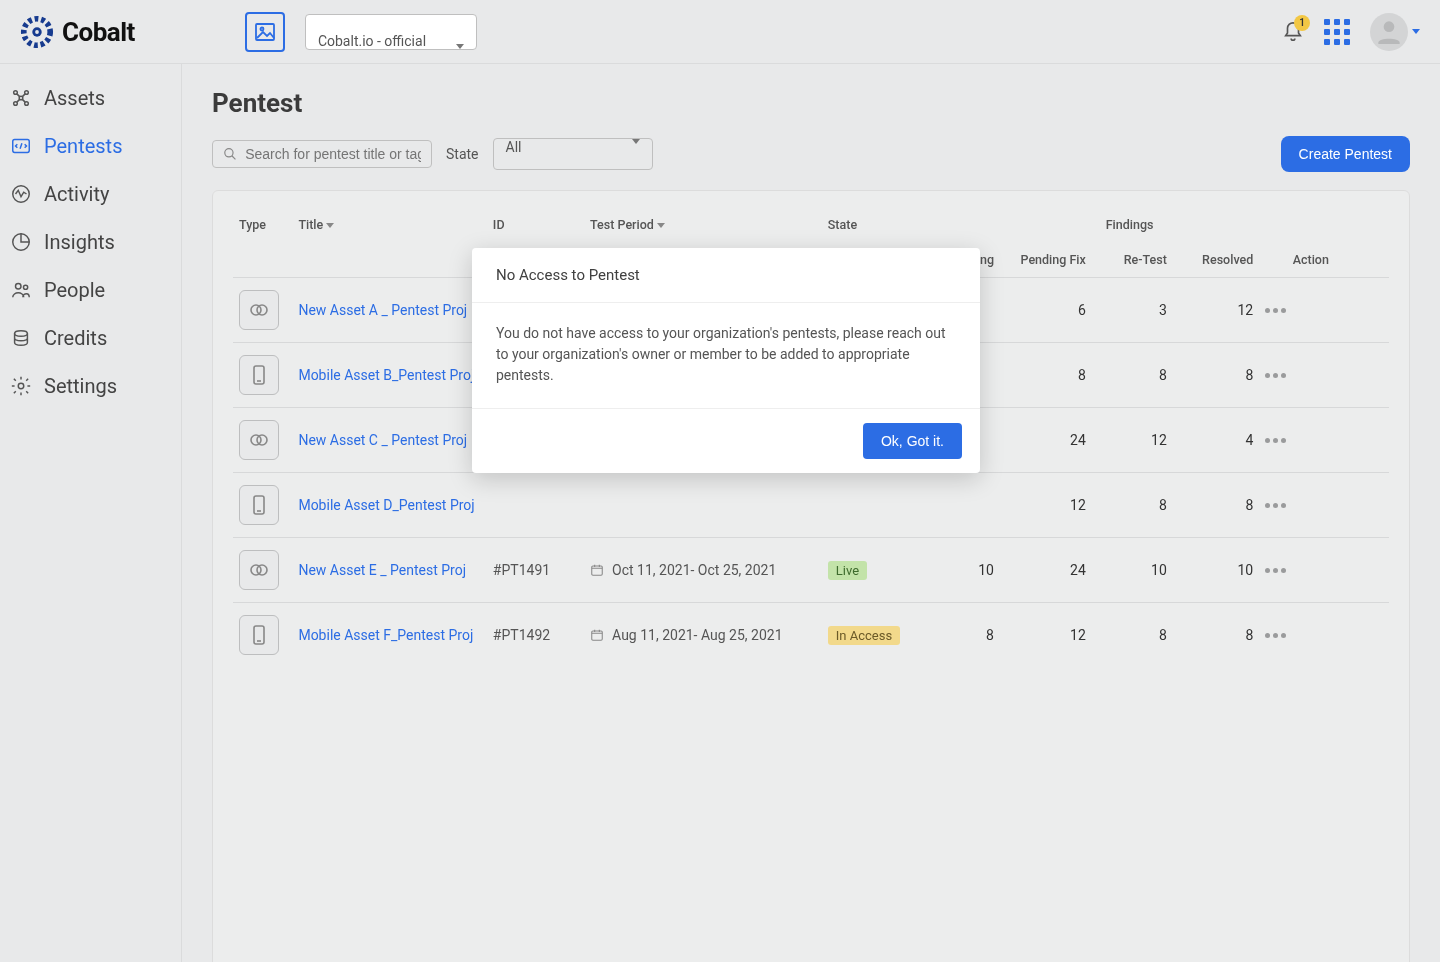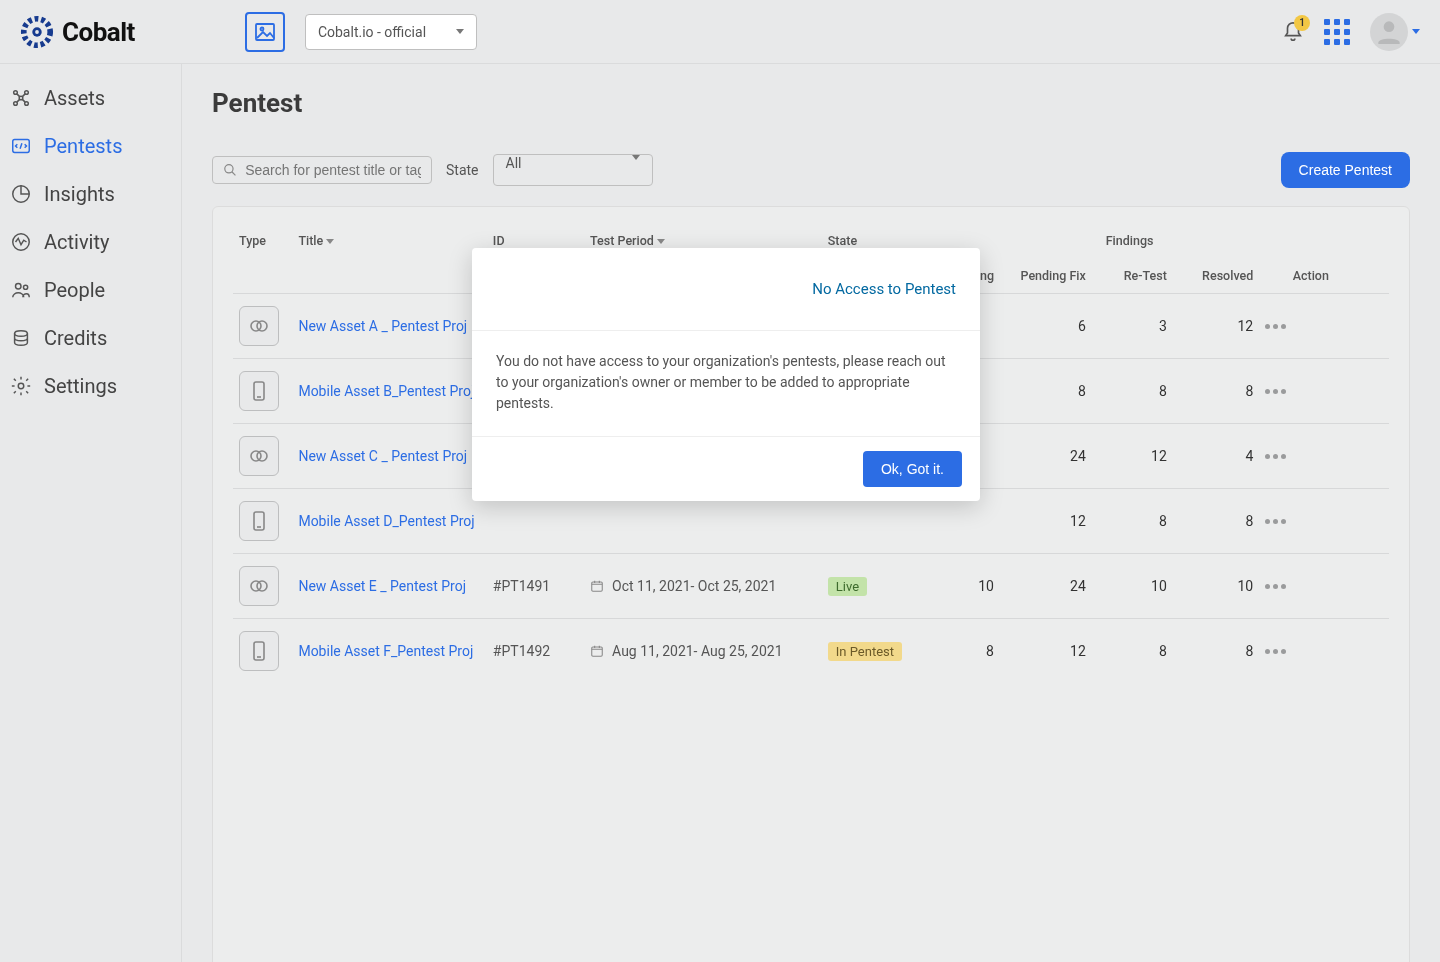--- a/index.html
+++ b/index.html
@@ -32,21 +32,21 @@
     display:flex; align-items:center; justify-content:center;
     margin-left: 90px;
   }
   .org-select {
     border: 1px solid #bfbfbf;
     border-radius: 4px;
     background: #fff;
     height: 36px;
     padding: 0 12px;
     display: flex;
-    align-items:center;
+    align-items:flex-end;
     gap: 30px;
     font-size: 14px;
     color: #555;
     cursor: pointer;
     min-width: 160px;
     justify-content: space-between;
   }
   .caret-down {
     width:0;height:0;border-left:4px solid transparent;border-right:4px solid transparent;border-top:5px solid #777;
   }
@@ -89,21 +89,21 @@
   }
   .nav-item.active { color:#2c6de4; }
   .nav-icon { width:22px; height:22px; display:flex;align-items:center;justify-content:center; flex-shrink:0; }
   
   
   .main {
     flex:1;
     padding: 24px 30px;
     overflow:auto;
   }
-  .page-title { font-size: 26px; color:#3b3b3b; margin-bottom: 34px; }
+  .page-title { font-size: 26px; color:#3b3b3b; margin-bottom: 18px; }
   .toolbar { display:flex; align-items:center; gap:14px; margin-bottom: 18px; }
   .search {
     display:flex;align-items:center;gap:8px;
     border:1px solid #bfbfbf;
     background:#e8e9ea;
     border-radius:4px;
     height:28px;
     width:220px;
     padding:0 10px;
   }
@@ -165,21 +165,21 @@
   
   .modal {
     position:fixed;
     top: 248px; left: 472px;
     width: 508px;
     background:#fff;
     border-radius:4px;
     box-shadow:0 6px 24px rgba(0,0,0,0.18);
     z-index:100;
   }
-  .modal-header { padding:32px 24px; border-bottom:1px solid #eee; font-size:15px; color:#0369a1;text-align:right;}
+  .modal-header { padding:18px 24px; border-bottom:1px solid #eee; font-size:15px; color:#404040;}
   .modal-body { padding:20px 24px 22px; font-size:14px; color:#555; line-height:1.5; border-bottom:1px solid #eee;}
   .modal-footer { padding:14px 18px; display:flex; justify-content:flex-end; }
   .modal-btn {
     background:#2c6de4;color:#fff;border:none;border-radius:4px;
     padding:10px 18px;font-size:14px;cursor:pointer;
   }
 </style>
 </head>
 <body>
 
@@ -261,33 +261,33 @@
             <rect x="3" y="5" width="18" height="14" rx="2"></rect>
             <path d="M8 10l-2 2 2 2M16 10l2 2-2 2M13 9l-2 6"></path>
           </svg>
       </span>
       <span>Pentests</span>
     </div>
     <div class="nav-item">
       <span class="nav-icon">
         <svg width="22" height="22" viewBox="0 0 24 24" fill="none" stroke="#555" stroke-width="1.6">
             <circle cx="12" cy="12" r="9"></circle>
-            <path d="M12 3v9h9"></path>
-          </svg>
-      </span>
-      <span>Insights</span>
+            <path d="M6 12l3-4 3 7 3-5 3 2"></path>
+          </svg>
+      </span>
+      <span>Activity</span>
     </div>
     <div class="nav-item">
       <span class="nav-icon">
         <svg width="22" height="22" viewBox="0 0 24 24" fill="none" stroke="#555" stroke-width="1.6">
             <circle cx="12" cy="12" r="9"></circle>
-            <path d="M6 12l3-4 3 7 3-5 3 2"></path>
-          </svg>
-      </span>
-      <span>Activity</span>
+            <path d="M12 3v9h9"></path>
+          </svg>
+      </span>
+      <span>Insights</span>
     </div>
     <div class="nav-item">
       <span class="nav-icon">
         <svg width="22" height="22" viewBox="0 0 24 24" fill="none" stroke="#555" stroke-width="1.6">
             <circle cx="9" cy="8" r="3"></circle>
             <circle cx="17" cy="9" r="2.3"></circle>
             <path d="M3 20c0-3 3-5 6-5s6 2 6 5M14 20c0-2.5 2-4 4-4s3 1.5 3 4"></path>
           </svg>
       </span>
       <span>People</span>
@@ -501,21 +501,21 @@
     <td><span class="id-text">#PT1492</span></td>
     <td>
                 <div class="period">
                   <svg width="14" height="14" viewBox="0 0 24 24" fill="none" stroke="#888" stroke-width="1.8">
                     <rect x="3" y="5" width="18" height="16" rx="2"></rect>
                     <path d="M3 9h18M8 3v4M16 3v4"></path>
                   </svg>
                   <span>Aug 11, 2021- Aug 25, 2021</span>
                 </div>
               </td>
-    <td><span class="state-pill state-review">In Pentest</span></td>
+    <td><span class="state-pill state-review">In Access</span></td>
     <td class="num">8</td>
     <td class="num">12</td>
     <td class="num">8</td>
     <td class="num">8</td>
     <td class="num">
                 <div class="action-dots">
                   <span></span>
                   <span></span>
                   <span></span>
                 </div>

